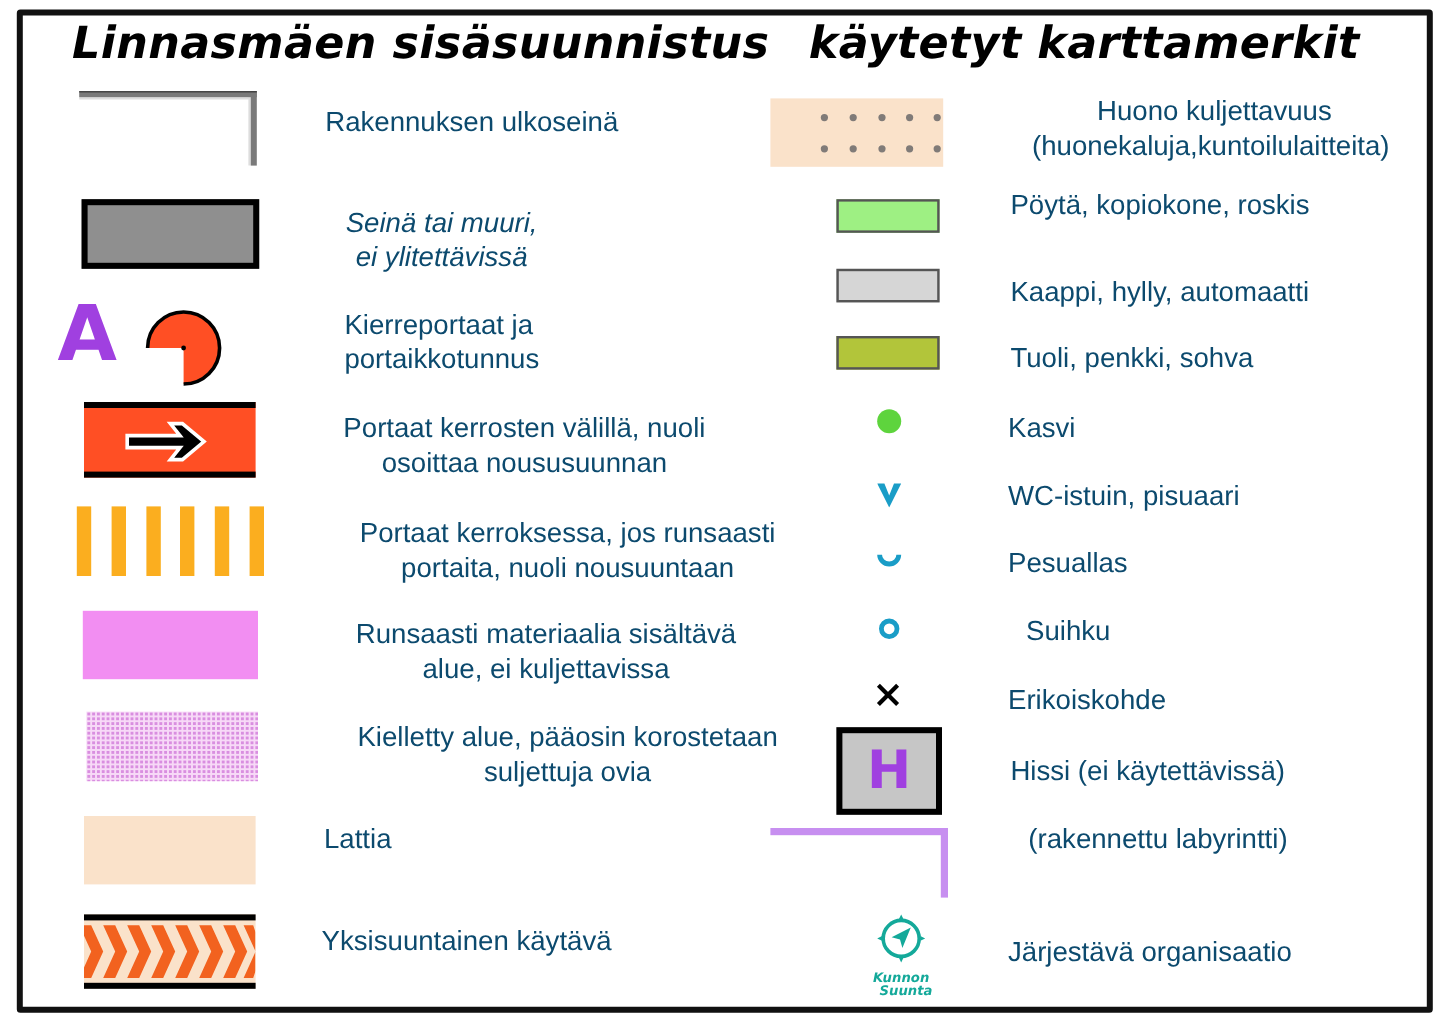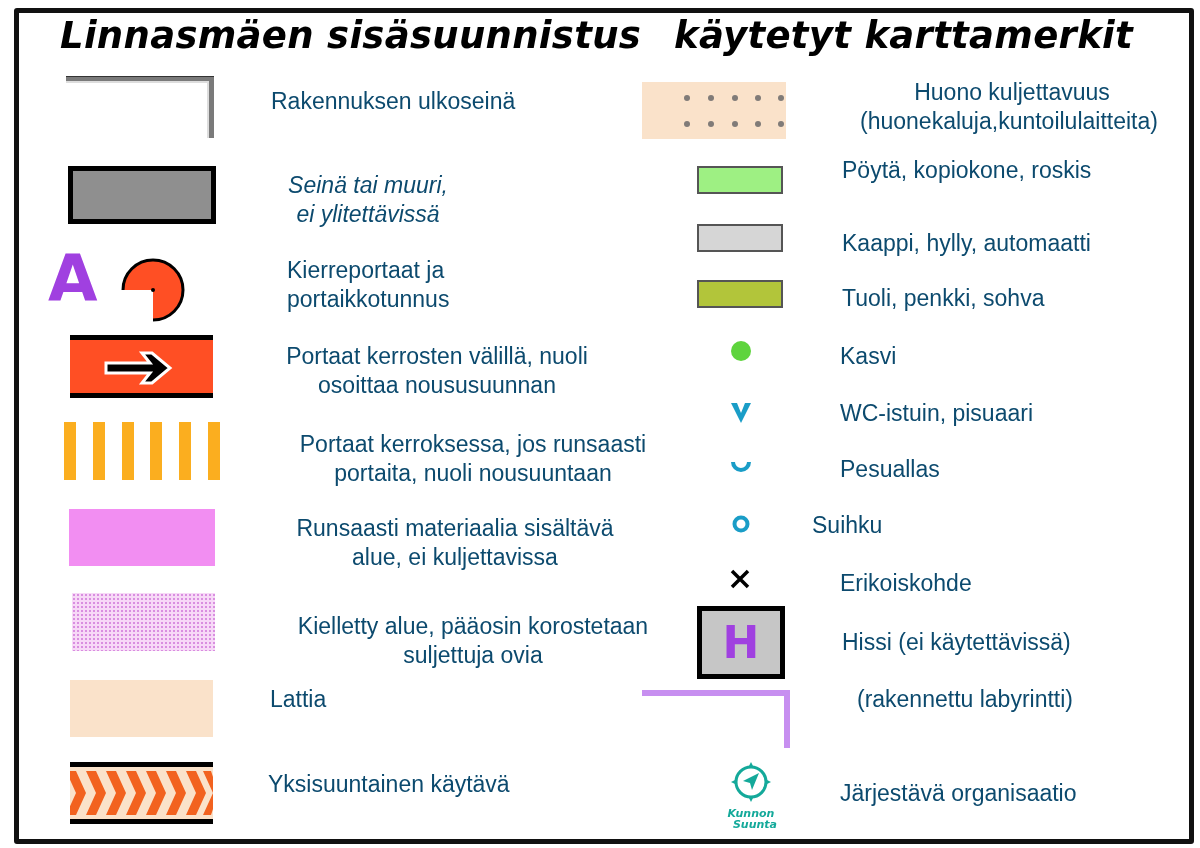--- a/index.html
+++ b/index.html
@@ -108,21 +108,21 @@
   <div>portaita, nuoli nousuuntaan</div>
 </div>
 
 <div class="sym material"></div>
 <div class="lbl c" style="left:268px; top:514px; width:374px;">
   <div>Runsaasti materiaalia sisältävä</div>
   <div>alue, ei kuljettavissa</div>
 </div>
 
 <div class="sym forbidden"></div>
-<div class="lbl c" style="left:266px; top:600px; width:414px;margin-top:12px;">
+<div class="lbl c" style="left:266px; top:600px; width:414px;">
   <div>Kielletty alue, pääosin korostetaan</div>
   <div>suljettuja ovia</div>
 </div>
 
 <div class="sym floor"></div>
 <div class="lbl" style="left:270px; top:685px;">Lattia</div>
 
 <div class="sym oneway">
   <svg width="143" height="52" viewBox="0 0 143 52">
     <g fill="#f2621f">
@@ -184,21 +184,21 @@
       <path d="M3 0 A8 8 0 0 0 19 0" fill="none" stroke="#1a9dc7" stroke-width="4"></path>
     </svg>
 </div>
 <div class="lbl" style="left:840px; top:455px;">Pesuallas</div>
 
 <div class="sym" style="left:731px; top:514px;">
   <svg width="20" height="20" viewBox="0 0 20 20">
       <circle cx="10" cy="10" r="6.5" fill="none" stroke="#1a9dc7" stroke-width="4"></circle>
     </svg>
 </div>
-<div class="lbl" style="left:812px; top:511px;">Suihku</div>
+<div class="lbl" style="left:855px; top:511px;">Suihku</div>
 
 <div class="sym" style="left:729px; top:568px;">
   <svg width="22" height="22" viewBox="0 0 22 22">
       <path d="M3 3 L19 19 M19 3 L3 19" stroke="#000" stroke-width="3.5"></path>
     </svg>
 </div>
 <div class="lbl" style="left:840px; top:569px;">Erikoiskohde</div>
 
 <div class="sym elevator">H</div>
 <div class="lbl" style="left:842px; top:617px;margin-top:11px;">Hissi (ei käytettävissä)</div>

